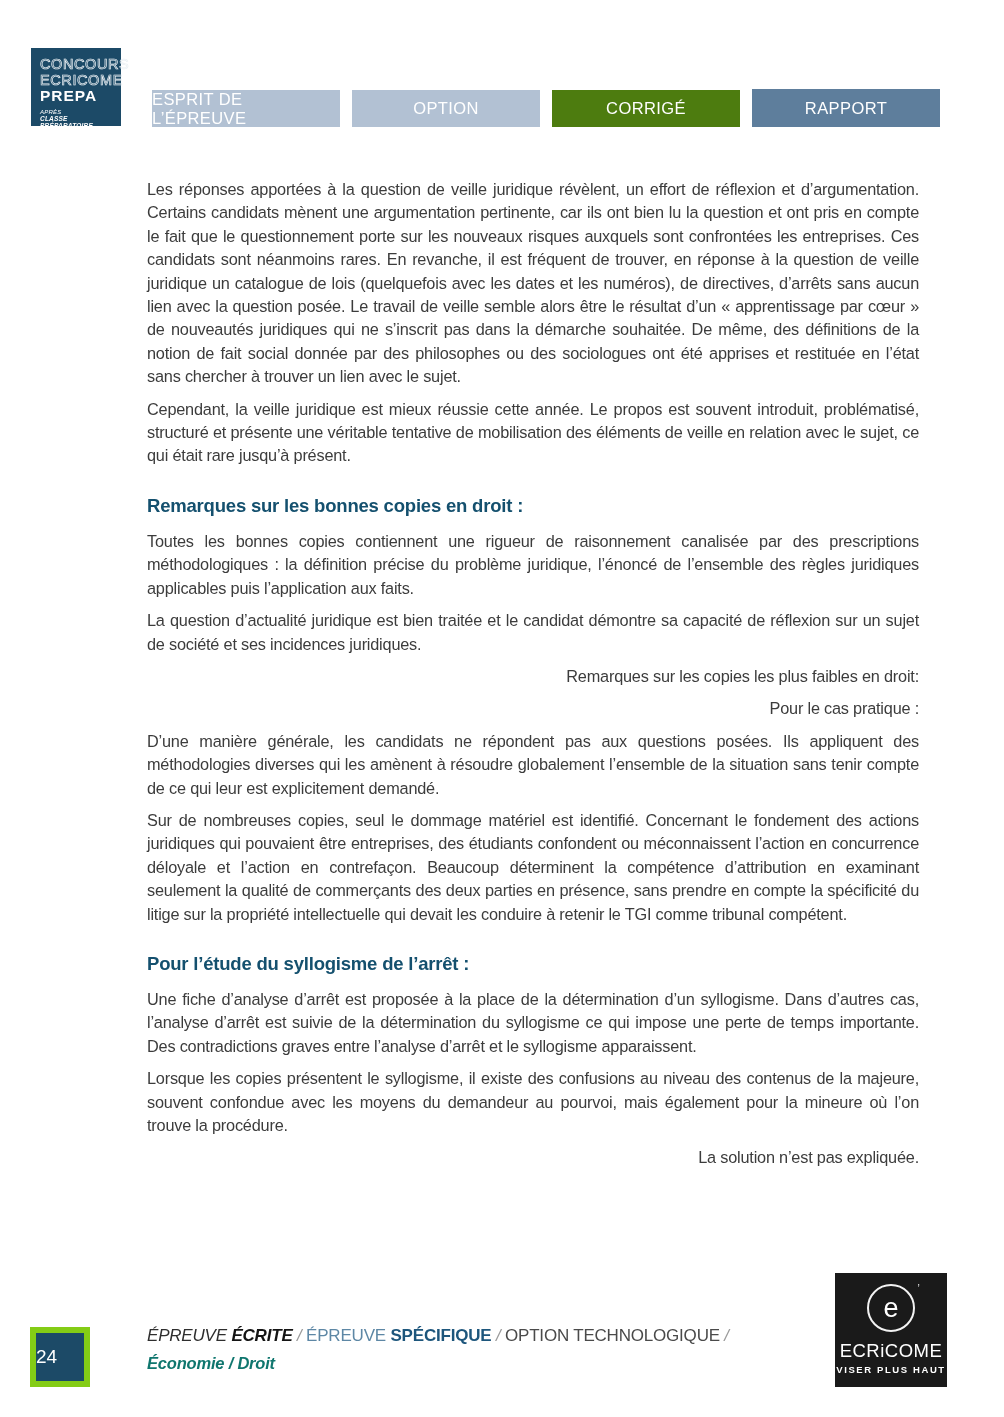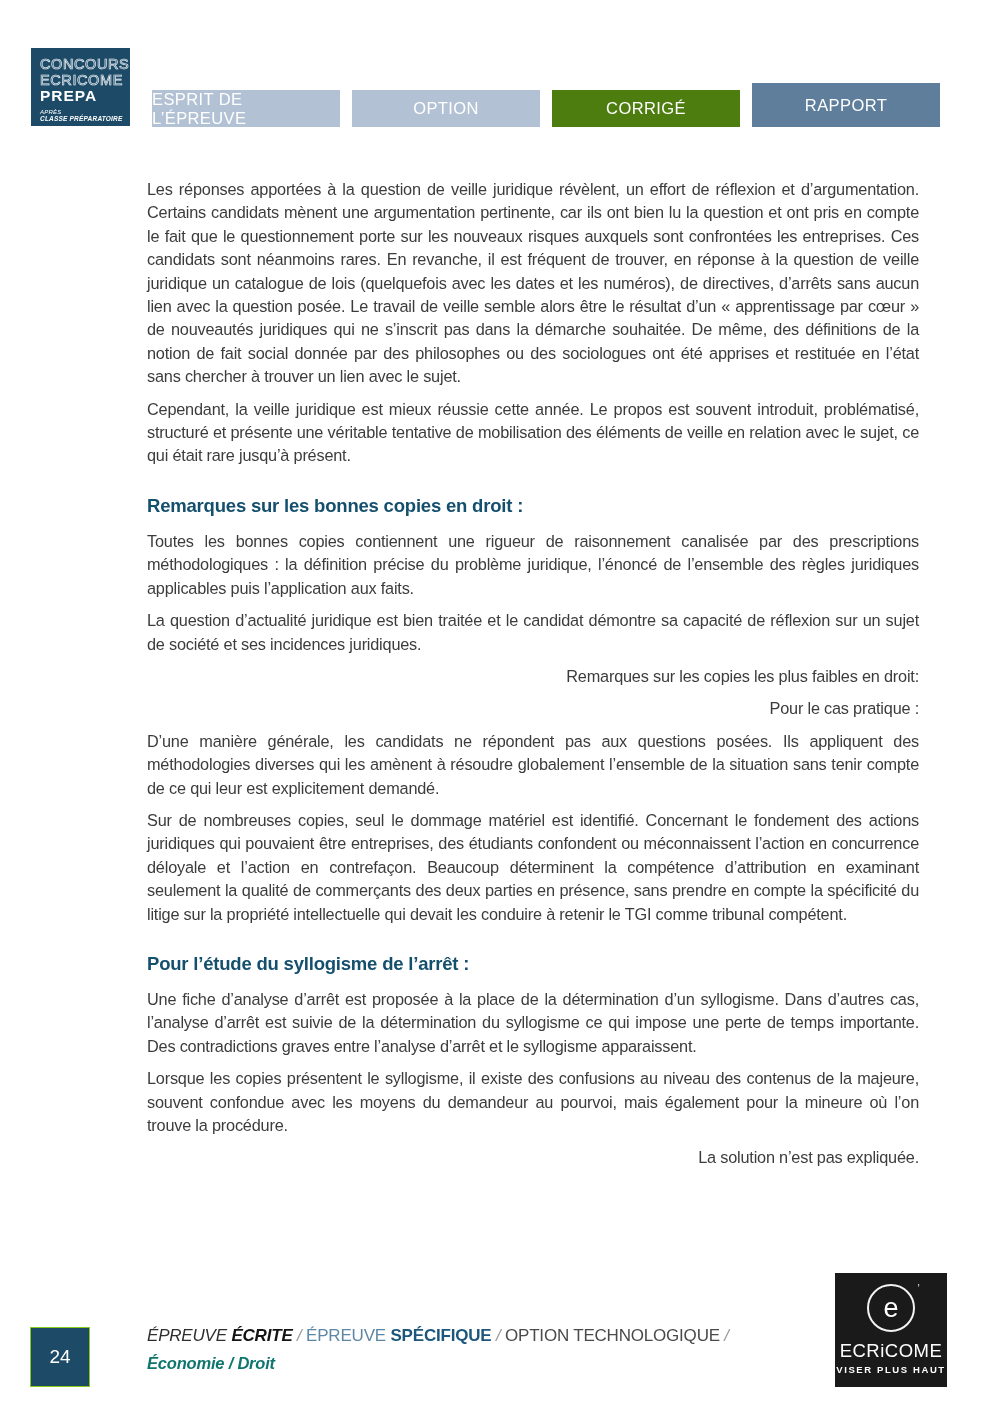--- a/index.html
+++ b/index.html
@@ -7,21 +7,21 @@
     position:relative;
     width:1004px;height:1417px;
     background:#ffffff;
     font-family:"Liberation Sans", sans-serif;
     overflow:hidden;
   }
 
   
   .brand-logo{
     position:absolute;left:31px;top:48px;
-    width:99px;height:78px;
+    width:90px;height:78px;
     background:#1c4a67;
     box-sizing:border-box;
     padding:9px 0 0 9px;
     color:#ffffff;
     line-height:1;
   }
   .brand-line-outline{
     font-size:14.5px;letter-spacing:.6px;font-weight:400;
     color:#7e99ac;
     margin-bottom:1px;
@@ -39,21 +39,21 @@
     height:42px;display:flex;align-items:flex-end;gap:12px;
   }
   .tab{
     width:188px;height:37px;
     display:flex;align-items:center;justify-content:center;
     color:#ffffff;font-size:16.5px;letter-spacing:.4px;
     background:#b2c1d3;
     cursor:pointer;
   }
   .tab.lighter{background:#4d7c0f;}
-  .tab.active{background:#5e7e9c;height:44px;text-align:center;}
+  .tab.active{background:#5e7e9c;height:38px;text-align:center;}
 
   
   .content{
     position:absolute;left:147px;top:178px;width:772px;
     color:#3c3c3c;
     font-size:16.3px;line-height:23.4px;
     letter-spacing:-.2px;
   }
   .content p{
     margin:0 0 9px 0;
@@ -65,22 +65,22 @@
     font-size:18.5px;line-height:22px;
     font-weight:700;letter-spacing:-.2px;
     margin:27px 0 13px 0;
   }
 
   
   .page-number-box{
     position:absolute;left:30px;top:1327px;
     width:60px;height:60px;
     background:#1c4a67;
-    border:1px solid #84cc16;box-sizing:border-box;
-    display:flex;align-items:center;justify-content:center;
+    border:6px solid #84cc16;box-sizing:border-box;
+    display:flex;align-items:center;justify-content:flex-start;
     color:#ffffff;font-size:19px;
   }
   .footer-text{
     position:absolute;left:147px;top:1325px;
     font-size:17px;line-height:1.25;
     letter-spacing:-.2px;
     white-space:nowrap;
   }
   .ft-sep{color:#9a9a9a;font-style:italic;}
   .ft-epreuve1{color:#2e2e2e;font-style:italic;}

